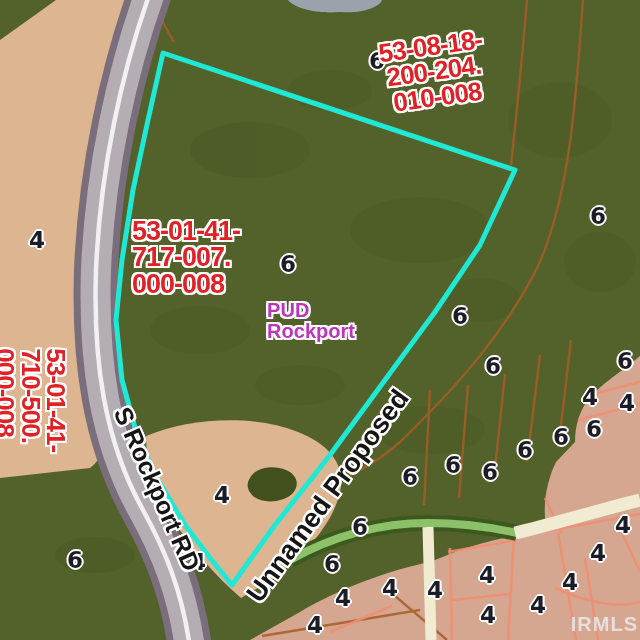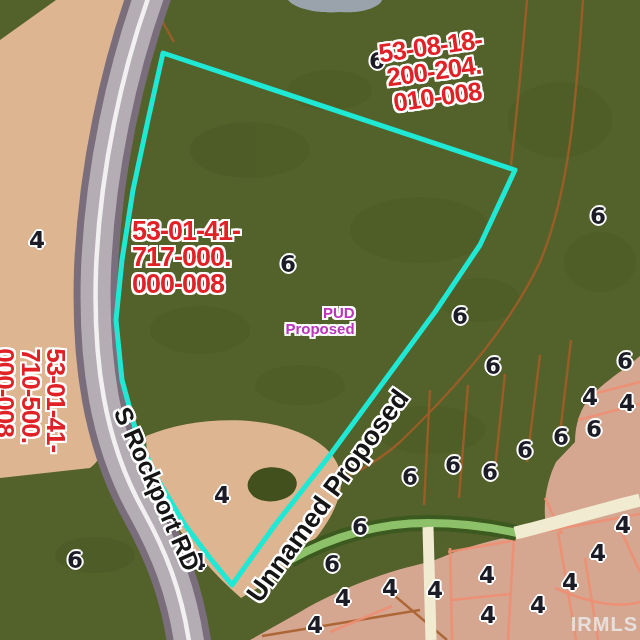--- a/index.html
+++ b/index.html
@@ -25,23 +25,23 @@
     font-weight:bold;font-size:26px;line-height:0.98;letter-spacing:-1px;
     text-shadow:-2px 0 0 #fff,2px 0 0 #fff,0 -2px 0 #fff,0 2px 0 #fff,
                 -2px -2px 0 #fff,2px 2px 0 #fff,-2px 2px 0 #fff,2px -2px 0 #fff;
     white-space:nowrap;
   }
   .parcel-ne{left:382px;top:34px;transform:rotate(-8deg);text-align:center;}
   .parcel-c{left:132px;top:218px;text-align:left;font-size:27px;}
   .parcel-sw{left:-22px;top:362px;transform:rotate(90deg);transform-origin:50% 50%;text-align:left;}
   
   .pud{
-    position:absolute;left:320px;top:321px;transform:translate(-50%,-50%);
-    color:var(--label-purple,#bb35bd);font-weight:bold;font-size:15px;line-height:1.05;
-    text-align:right;
+    position:absolute;left:311px;top:321px;transform:translate(-50%,-50%);
+    color:var(--label-purple,#bb35bd);font-weight:bold;font-size:20px;line-height:1.05;
+    text-align:left;
     text-shadow:-2px 0 0 #fff,2px 0 0 #fff,0 -2px 0 #fff,0 2px 0 #fff,
                 -2px -2px 0 #fff,2px 2px 0 #fff,-2px 2px 0 #fff,2px -2px 0 #fff;
     white-space:nowrap;
   }
   
   .road-label{
     position:absolute;color:#151515;font-weight:bold;
     text-shadow:-2px 0 0 #fff,2px 0 0 #fff,0 -2px 0 #fff,0 2px 0 #fff,
                 -2px -2px 0 #fff,2px 2px 0 #fff,-2px 2px 0 #fff,2px -2px 0 #fff;
     white-space:nowrap;
@@ -176,31 +176,31 @@
       <span class="num" style="left: 390px; top: 588px;">4</span>
     </div>
 
   <div class="parcel-label parcel-ne">
     <div>53-08-18-</div>
     <div>200-204.</div>
     <div>010-008</div>
   </div>
   <div class="parcel-label parcel-c">
     <div>53-01-41-</div>
-    <div>717-000.</div>
+    <div>717-007.</div>
     <div>000-008</div>
   </div>
   <div class="parcel-label parcel-sw">
     <div>53-01-41-</div>
     <div>710-500.</div>
     <div>000-008</div>
   </div>
 
   <div class="pud">
     <div>PUD</div>
-    <div>Proposed</div>
+    <div>Rockport</div>
   </div>
 
   <div class="road-label road-rockport">S Rockport RD</div>
   <div class="road-label road-unnamed">Unnamed Proposed</div>
 
   <div class="watermark">IRMLS</div>
 </div>
 
 </body></html>

